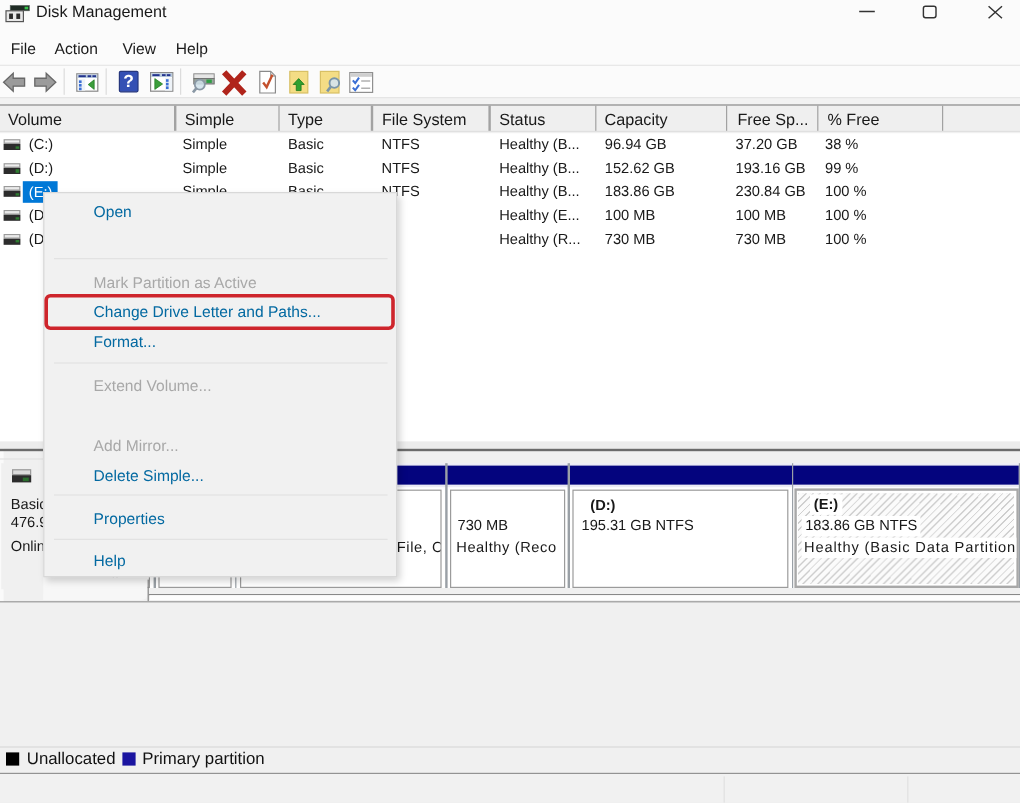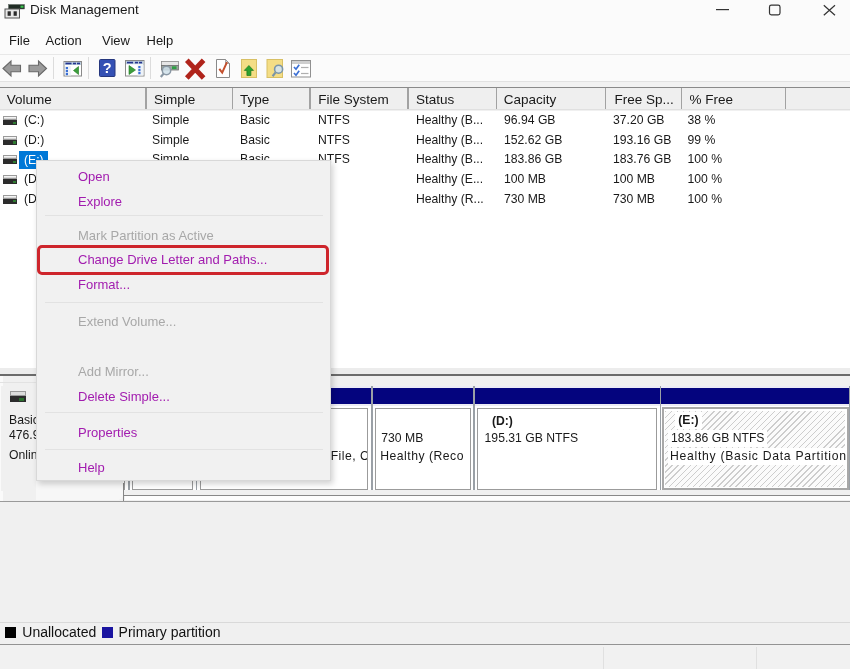--- a/index.html
+++ b/index.html
@@ -41,21 +41,21 @@
   #bandh{left:123.7px;top:495.2px;width:726.3px;height:1px;background:#888888;}
   #bandw{left:124.7px;top:496.2px;width:725.3px;height:4.3px;background:#fdfdfd;}
   #bandb{left:0px;top:500.5px;width:850px;height:1px;background:#9a9a9a;}
   
   #legend{left:0;top:621.5px;width:850px;height:22.1px;background:#f0f0f0;border-top:1px solid #d9d9d9;box-sizing:border-box;font-size:14px;color:#111;}
   #statussep{left:0;top:643.6px;width:850px;height:1.4px;background:#939393;}
   #status{left:0;top:645px;width:850px;height:24px;background:#f1f1f1;}
   .ssep{position:absolute;top:1.5px;width:1.2px;height:22.5px;background:#e0e0e0;}
   
   #cmenu{left:35.5px;top:159.5px;width:295.5px;height:321.8px;background:#f1f1f1;border:1px solid #d8d8d8;box-sizing:border-box;box-shadow:2px 3px 6px rgba(0,0,0,0.18);z-index:50;}
-  .ci{position:absolute;left:0;width:100%;height:25px;line-height:25px;padding-left:41.5px;font-size:13px;color:#a21caf;box-sizing:border-box;}
+  .ci{position:absolute;left:0;width:100%;height:25px;line-height:25px;padding-left:41.5px;font-size:13px;color:#0369a1;box-sizing:border-box;}
   .dis{color:#a8a8a8;}
   .csep{position:absolute;left:8.5px;width:278px;height:1px;background:#e2e2e2;}
   #redbox{left:36.5px;top:244.9px;width:292.5px;height:29.8px;border:3px solid #ce252c;border-radius:5px;box-sizing:border-box;background:#efefef;z-index:49;}
   #redboxz{z-index:51;left:36.5px;top:244.9px;width:292.5px;height:29.8px;border:3px solid #ce252c;border-radius:5px;box-sizing:border-box;}
 </style>
 </head>
 <body>
 
 <div class="abs" id="titlebar"></div>
 <div class="abs" id="title">Disk Management</div>
@@ -200,21 +200,21 @@
     <div class="dico">
         <div class="t"></div>
         <div class="b"></div>
         <div class="g"></div>
       </div>
     <span class="cell" style="left:152px">Simple</span>
     <span class="cell" style="left:240px">Basic</span>
     <span class="cell" style="left:318px">NTFS</span>
     <span class="cell" style="left:416px">Healthy (B...</span>
     <span class="cell" style="left:504px">183.86 GB</span>
-    <span class="cell" style="left:613px">183.76 GB</span>
+    <span class="cell" style="left:613px">230.84 GB</span>
     <span class="cell" style="left:687.5px">100 %</span>
   </div>
   <div class="row" style="top:59.3px">
     <div class="dico">
         <div class="t"></div>
         <div class="b"></div>
         <div class="g"></div>
       </div>
     <span class="cell" style="left:24px">(Disk 0 partition 1)</span>
     <span class="cell" style="left:416px">Healthy (E...</span>
@@ -305,21 +305,20 @@
 </div>
 <div class="abs" id="statussep"></div>
 <div class="abs" id="status">
   <div class="ssep" style="left:603px"></div>
   <div class="ssep" style="left:756px"></div>
 </div>
 
 <div class="abs" id="redbox"></div>
 <div class="abs" id="cmenu">
   <div class="ci" style="top:3px">Open</div>
-  <div class="ci" style="top:28px">Explore</div>
   <div class="csep" style="top:54.8px"></div>
   <div class="ci dis" style="top:62px">Mark Partition as Active</div>
   <div class="ci" style="top:86.3px">Change Drive Letter and Paths...</div>
   <div class="ci" style="top:111.8px">Format...</div>
   <div class="csep" style="top:141.5px"></div>
   <div class="ci dis" style="top:148.5px">Extend Volume...</div>
   <div class="ci dis" style="top:198.5px">Add Mirror...</div>
   <div class="ci" style="top:223.5px">Delete Simple...</div>
   <div class="csep" style="top:251.6px"></div>
   <div class="ci" style="top:259.8px">Properties</div>

